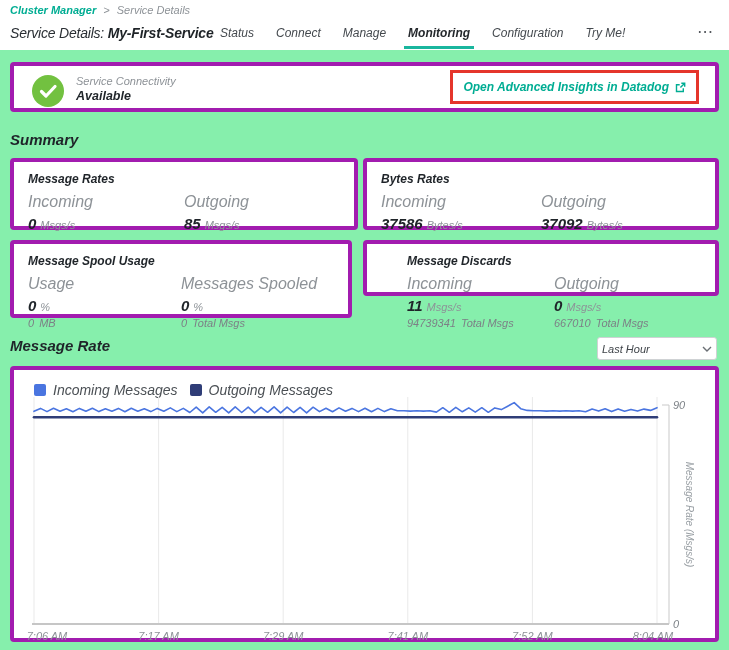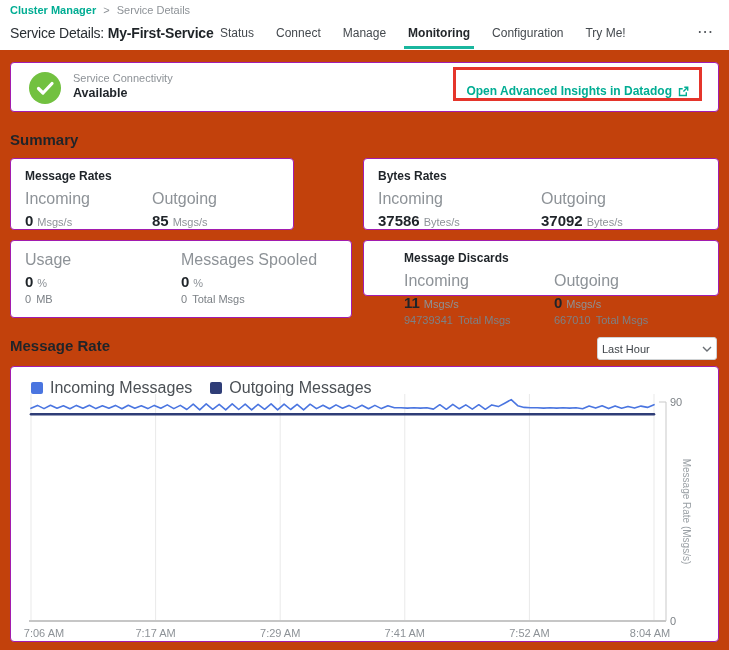--- a/index.html
+++ b/index.html
@@ -1,61 +1,61 @@
 <!DOCTYPE html>
 <html><head>
 <meta charset="utf-8">
 <style>
   html,body{margin:0;padding:0;}
-  .page{position:relative;width:729px;height:650px;background:#c2410c;overflow:hidden;
-        font-family:"Liberation Sans","DejaVu Sans",sans-serif;color:#23282d;}
+  .page{position:relative;width:729px;height:650px;background:#86efac;overflow:hidden;
+        font-family:"Liberation Sans","DejaVu Sans",sans-serif;color:#23282d;font-style:italic;}
   
   .topbar{position:absolute;top:0;left:0;right:0;height:50px;background:#ffffff;}
   .breadcrumb{position:absolute;top:4px;left:10px;font-size:11px;white-space:nowrap;}
   .crumb-primary{color:#00ad93;font-weight:bold;cursor:pointer;}
   .crumb-sep{color:#8d9297;margin:0 4px;}
   .crumb-current{color:#8d9297;}
   .page-title{position:absolute;top:25px;left:10px;font-size:14px;white-space:nowrap;letter-spacing:-0.2px;color:#2a2f34;}
   .page-title b{font-weight:bold;color:#1e2327;}
   .tabs{position:absolute;top:26px;left:220px;display:flex;gap:22px;font-size:12px;color:#44494e;}
   .tab{position:relative;cursor:pointer;white-space:nowrap;}
   .tab.active{font-weight:bold;color:#24282c;}
   .tab.active::after{content:'';position:absolute;left:-4px;right:-4px;top:20px;height:3px;background:#19b69e;}
   .overflow{position:absolute;top:22px;right:16px;font-size:16px;color:#55595e;cursor:pointer;}
   
-  .card{background:#fff;border:1px solid #a21caf;border-radius:4px;box-sizing:border-box;}
+  .card{background:#fff;border:4px solid #a21caf;border-radius:4px;box-sizing:border-box;}
   .conn-card{position:absolute;top:62px;left:10px;width:709px;height:50px;}
   .check-icon{position:absolute;left:18px;top:9px;width:32px;height:32px;}
   .conn-label{position:absolute;left:62px;top:9px;font-size:11px;color:#8d9297;}
   .conn-status{position:absolute;left:62px;top:23px;font-size:12.5px;font-weight:bold;color:#1f2429;}
   .red-box{position:absolute;right:16px;top:4px;height:34px;border:3px solid #e5352b;
-           display:flex;align-items:flex-end;padding:0 10px;box-sizing:border-box;}
+           display:flex;align-items:center;padding:0 10px;box-sizing:border-box;}
   .dd-link{font-size:12px;font-weight:bold;color:#00ad93;cursor:pointer;display:flex;align-items:center;gap:6px;white-space:nowrap;}
   
   .summary-heading{position:absolute;top:131px;left:10px;font-size:15px;font-weight:bold;color:#1f2429;}
   .sum-card{position:absolute;padding:10px 14px;}
-  .card-mr{top:158px;left:10px;width:284px;height:72px;}
+  .card-mr{top:158px;left:10px;width:348px;height:72px;}
   .card-br{top:158px;left:363px;width:356px;height:72px;}
   .card-ms{top:240px;left:10px;width:342px;height:78px;}
   .card-md{top:240px;left:363px;width:356px;height:56px;padding-left:40px;}
   .card-title{font-size:12px;font-weight:bold;color:#1f2429;margin-bottom:7px;}
   .metrics{display:flex;}
   .metric{width:50%;}
   .m-label{font-size:16px;color:#8d9297;margin-bottom:4px;}
   .m-value-row{font-size:11px;color:#8d9297;}
   .m-value{font-size:15px;font-weight:bold;color:#1f2429;margin-right:4px;}
   .m-sub{font-size:11px;color:#7c8186;margin-top:3px;}
   .m-sub .sv{margin-right:5px;}
   
   .rate-heading{position:absolute;top:337px;left:10px;font-size:15px;font-weight:bold;color:#1f2429;}
   .range-select{position:absolute;top:337px;right:12px;width:120px;height:23px;background:#fff;
       border:1px solid #cfd2d4;border-radius:3px;display:flex;align-items:center;justify-content:space-between;
       padding:0 4px;font-size:11px;color:#3f4449;cursor:pointer;box-sizing:border-box;}
   .chart-card{position:absolute;top:366px;left:10px;width:709px;height:276px;}
-  .legend{position:absolute;top:12px;left:20px;display:flex;gap:18px;font-size:16px;color:#4a4f54;justify-content:flex-end;}
+  .legend{position:absolute;top:12px;left:20px;display:flex;gap:12px;font-size:14px;color:#4a4f54;justify-content:flex-end;}
   .legend-item{display:flex;align-items:center;gap:7px;}
   .legend-swatch{width:12px;height:12px;border-radius:2px;display:inline-block;background:#888;}
   #rate-svg{position:absolute;left:0;top:0;width:707px;height:273px;font-family:inherit;}
   .xtick{font-size:11px;fill:#8d9297;}
   .ytick{font-size:11px;fill:#7d8287;}
   .ylabel{font-size:10px;fill:#9aa0a5;}
 </style>
 </head>
 <body>
 
@@ -124,20 +124,21 @@
         <div class="m-value-row"><span class="m-value">37586</span><span>Bytes/s</span></div>
       </div>
       <div class="metric">
         <div class="m-label">Outgoing</div>
         <div class="m-value-row"><span class="m-value">37092</span><span>Bytes/s</span></div>
       </div>
     </div>
   </div>
 
   <div class="card sum-card card-ms">
+    <div class="card-title">Message Spool Usage</div>
     <div class="metrics">
       <div class="metric">
         <div class="m-label">Usage</div>
         <div class="m-value-row"><span class="m-value">0</span><span>%</span></div>
         <div class="m-sub"><span class="sv">0</span><span>MB</span></div>
       </div>
       <div class="metric">
         <div class="m-label">Messages Spooled</div>
         <div class="m-value-row"><span class="m-value">0</span><span>%</span></div>
         <div class="m-sub"><span class="sv">0</span><span>Total Msgs</span></div>

